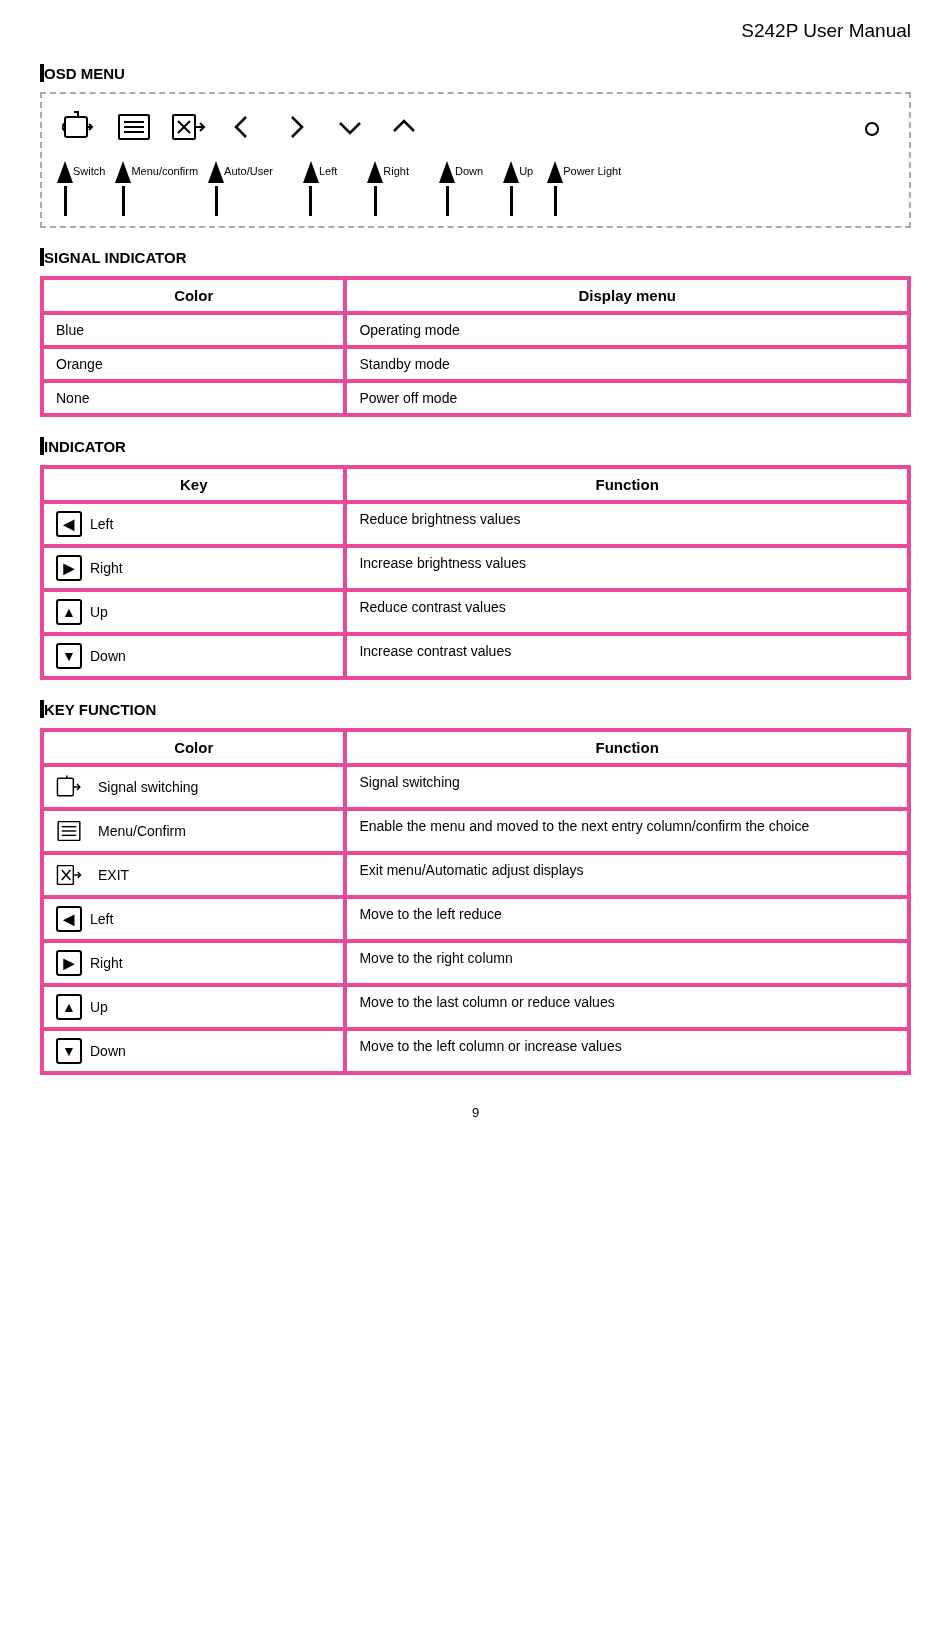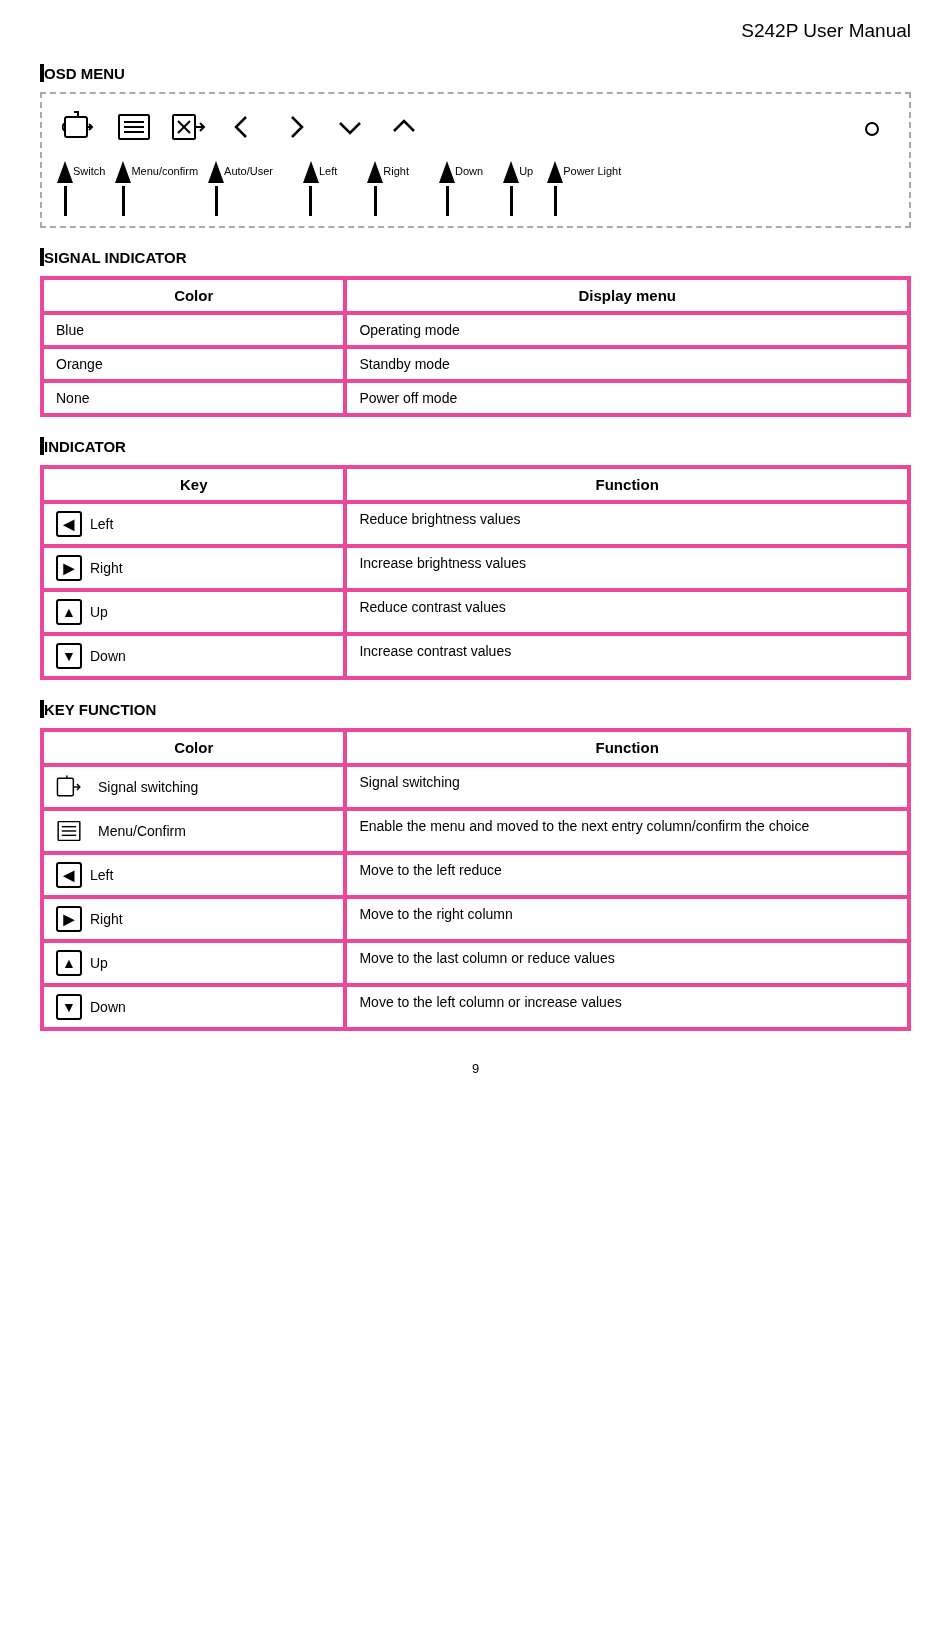--- a/index.html
+++ b/index.html
@@ -431,20 +431,37 @@
               <line x1="8" y1="18" x2="28" y2="18"></line>
               <line x1="8" y1="24" x2="28" y2="24"></line>
             </svg>
           </span>
           <span>Menu/Confirm</span>
         </div>
       </td>
       <td>Enable the menu and moved to the next entry column/confirm the choice</td>
     </tr>
 
+    <tr>
+      <td>
+        <div class="shortcut-key-cell">
+          <span class="kf-icon">
+            <svg width="26" height="26" viewBox="0 0 36 36" fill="none" stroke="#000" stroke-width="2">
+              <rect x="2" y="5" width="22" height="26" rx="1"></rect>
+              <line x1="24" y1="18" x2="33" y2="18"></line>
+              <polyline points="30,14 34,18 30,22"></polyline>
+              <line x1="8" y1="11" x2="20" y2="25"></line>
+              <line x1="20" y1="11" x2="8" y2="25"></line>
+            </svg>
+          </span>
+          <span>EXIT</span>
+        </div>
+      </td>
+      <td>Exit menu/Automatic adjust displays</td>
+    </tr>
 
     <tr>
       <td>
         <div class="shortcut-key-cell">
           <span class="key-icon-box">◀</span>
           <span>Left</span>
         </div>
       </td>
       <td>Move to the left reduce</td>
     </tr>

